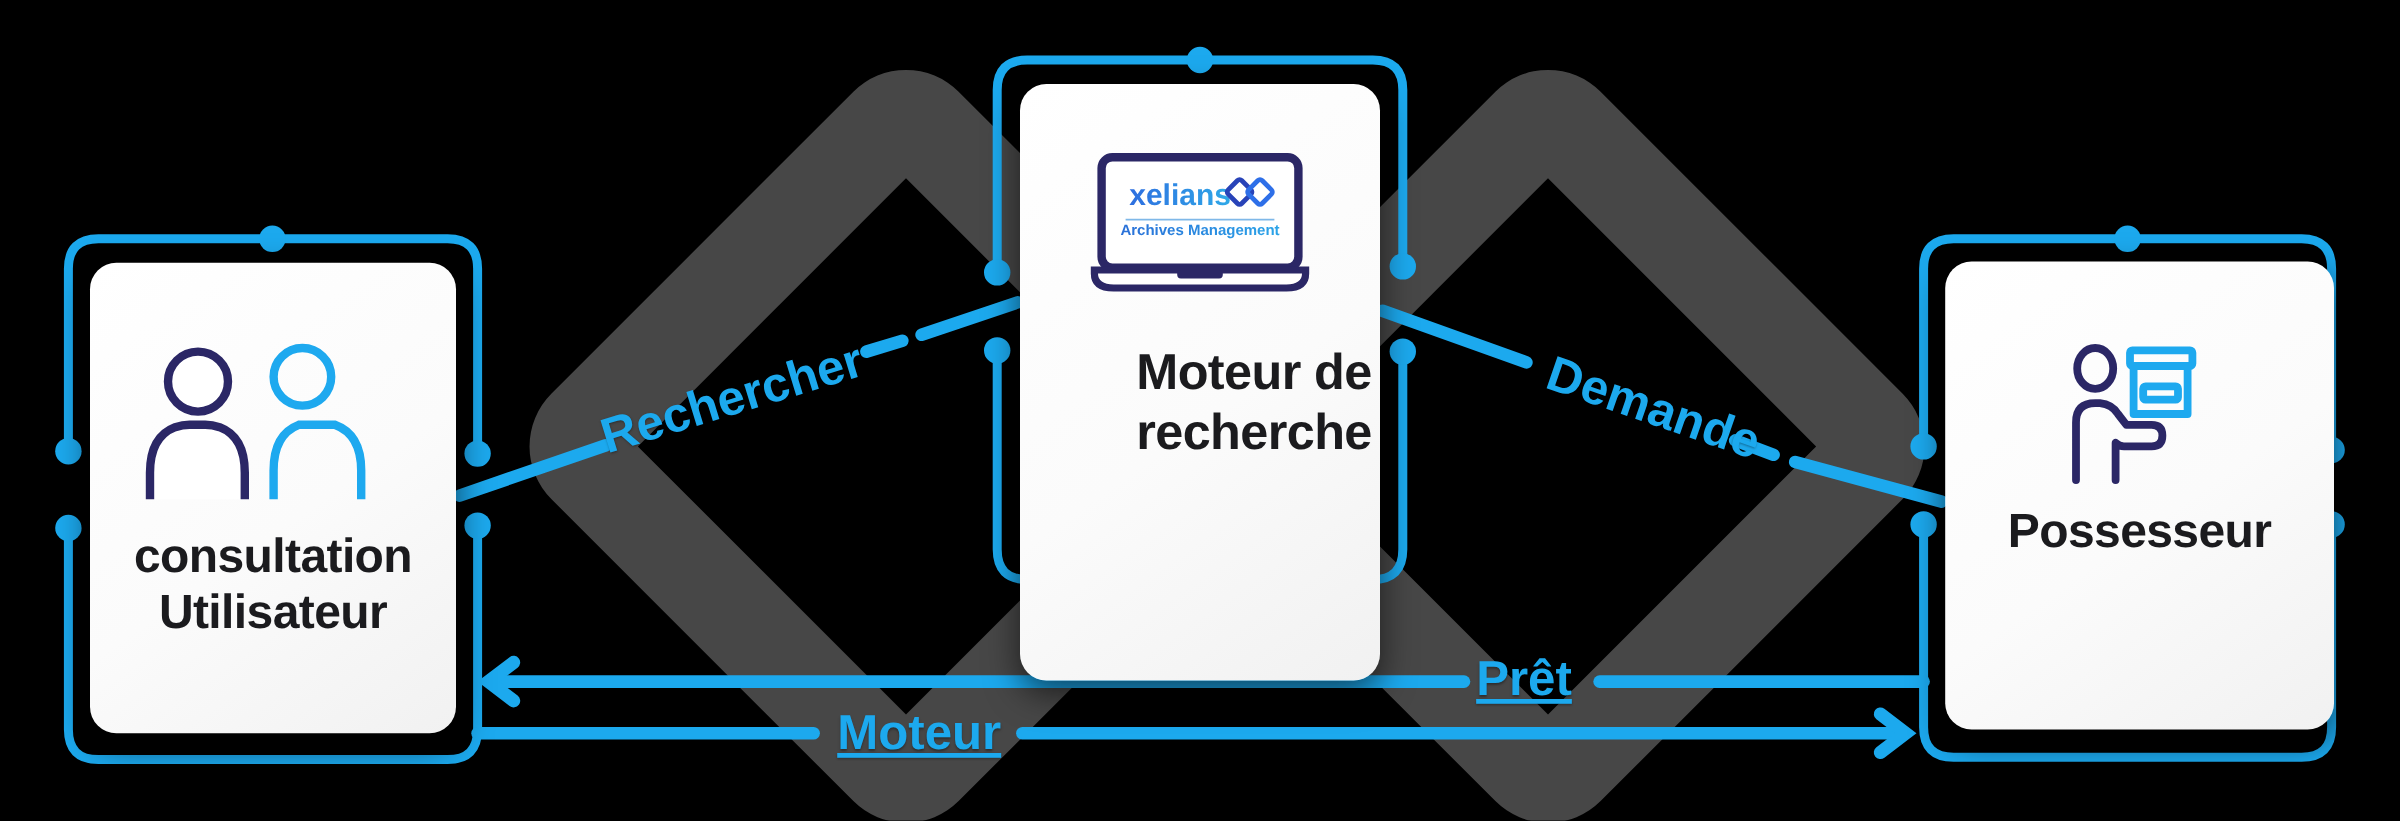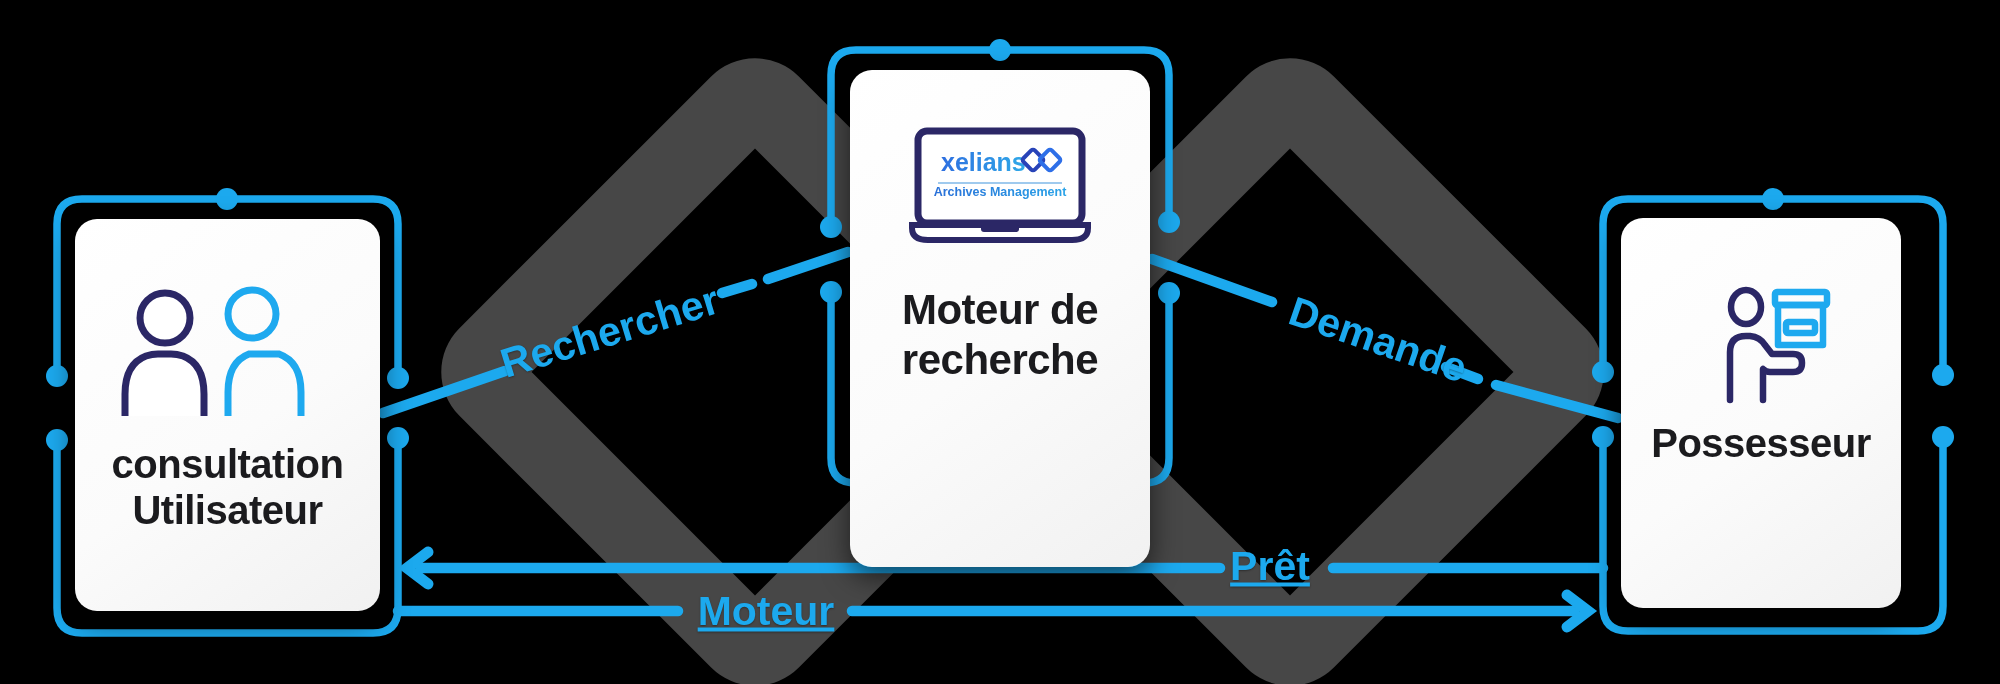--- a/index.html
+++ b/index.html
@@ -140,27 +140,27 @@
       <g fill="none" stroke-width="4">
         <rect x="-8" y="-8" width="16" height="16" rx="2.5" transform="translate(128,34) rotate(45)" stroke="#2843B8"></rect>
         <rect x="-8" y="-8" width="16" height="16" rx="2.5" transform="translate(145,34) rotate(45)" stroke="#2E6FE8"></rect>
       </g>
       <line x1="33" y1="57" x2="157" y2="57" stroke="#7FB8E8" stroke-width="1.6"></line>
       <text x="95" y="70" text-anchor="middle" font-family="Liberation Sans, sans-serif" font-size="12.5" font-weight="bold" fill="url(#lg-sub)">Archives Management</text>
 
       <path d="M 7 99 L 183 99 L 183 102 Q 183 114 167 114 L 23 114 Q 7 114 7 102 Z" fill="#ffffff" stroke="#2B2766" stroke-width="6"></path>
       <rect x="76" y="99" width="38" height="7" rx="3" fill="#2B2766"></rect>
     </svg>
-    <div class="card-title" style="top:215px;">
+    <div class="card-title" style="top:215px;padding-left:45px;">
       <div>Moteur de</div>
       <div>recherche</div>
     </div>
   </div>
 
-  <div class="card" id="owner-card" style="left:1621px;top:218px;width:280px;height:390px;">
+  <div class="card" id="owner-card" style="left:1621px;top:218px;width:324px;height:390px;">
     <svg class="card-icon" style="left:89px;top:67px;" width="130" height="120" viewBox="0 0 130 120">
 
       <g stroke="#1EA9EF" stroke-width="6.5" fill="none" stroke-linejoin="round">
         <rect x="65" y="7" width="52" height="13" rx="2"></rect>
         <rect x="68" y="20" width="45" height="40"></rect>
         <rect x="76" y="37" width="29" height="11" rx="2"></rect>
       </g>
 
       <g stroke="#2B2766" stroke-width="6.5" fill="none" stroke-linejoin="round" stroke-linecap="round">
         <ellipse cx="36" cy="22" rx="15" ry="17"></ellipse>

